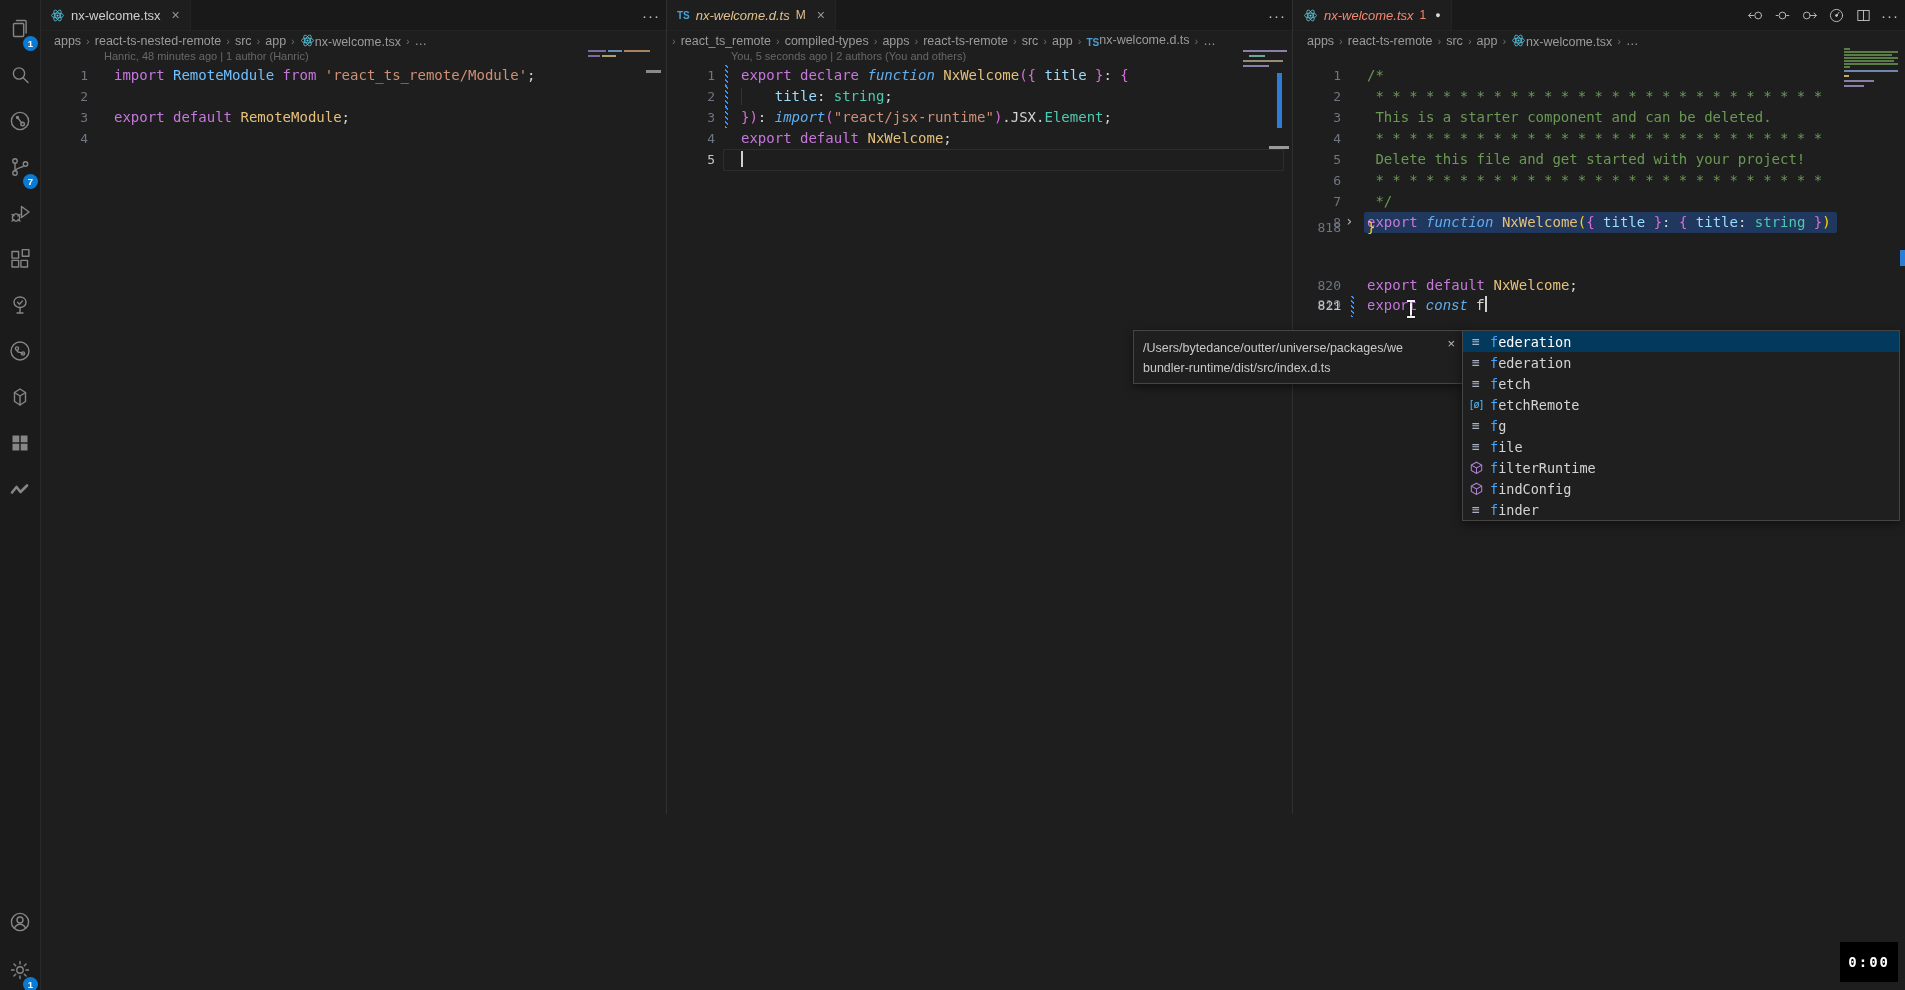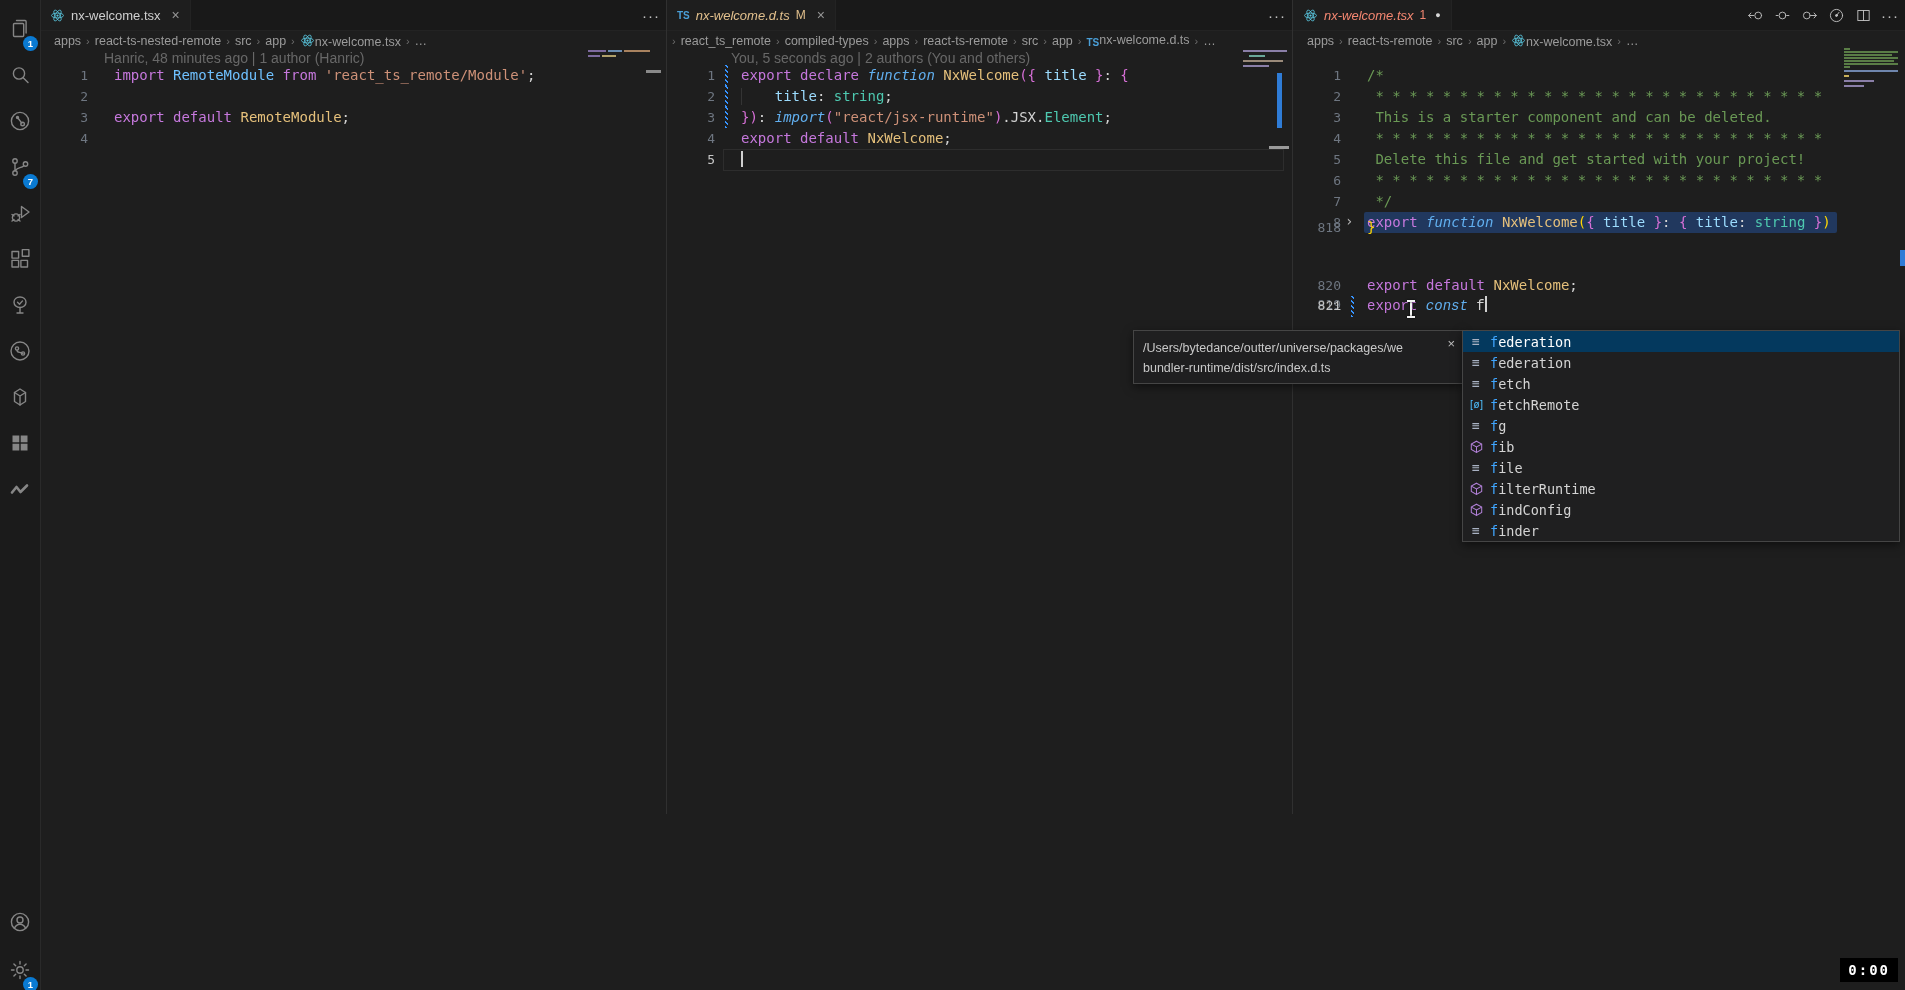--- a/index.html
+++ b/index.html
@@ -21,21 +21,21 @@
   .tab-badge{font-size:12px;} .tab-dirty{font-size:9px;color:#d8d8d8;margin-left:3px;}
   .tab-close{color:#969696;font-size:14px;margin-left:5px;cursor:pointer;}
   .tab-actions{position:absolute;right:6px;top:0;height:30px;display:flex;align-items:center;gap:9px;color:#c2c2c2;}
   .ed-action{display:flex;align-items:center;justify-content:center;width:18px;height:18px;cursor:pointer;font-size:15px;letter-spacing:1px;}
   .ed-action svg{width:17px;height:17px;fill:none;stroke:#c2c2c2;stroke-width:1.3;stroke-linecap:round;}
   .breadcrumb{height:19px;display:flex;align-items:center;font-size:12.5px;color:#9b9b9b;padding-left:14px;gap:4px;white-space:nowrap;overflow:hidden;}
   .breadcrumb.tight{padding-left:4px;}
   .bc{cursor:pointer;} .bc-sep{color:#6d6d6d;font-size:11px;padding:0 1px;}
   .bc-ic{display:inline-flex;vertical-align:-2px;align-items:flex-end;}
   .ts-ic{color:#4a9fd8;font-size:10px;font-weight:700;letter-spacing:0;}
-  .codelens{height:15px;font-size:14px;color:#686868;padding-left:64px;cursor:pointer;white-space:nowrap;}
+  .codelens{height:15px;font-size:11px;color:#686868;padding-left:64px;cursor:pointer;white-space:nowrap;}
   
   .code{position:absolute;top:65px;left:0;right:0;font-family:"DejaVu Sans Mono",monospace;font-size:14px;line-height:21px;}
   .line{position:absolute;left:0;right:0;height:21px;white-space:pre;}
   .ln{position:absolute;left:0;top:0;width:48px;text-align:right;color:#6e7681;font-size:13px;}
   .ln.on{color:#c6c6c6;}
   .toks{position:absolute;left:74px;top:0;}
   .toks.sel{background:var(--linehl);padding:0 6px 0 3px;margin-left:-3px;border-radius:2px;}
   .fold{position:absolute;left:52px;top:-1px;color:#b6b6b6;font-size:14px;cursor:pointer;}
   .hatch{position:absolute;left:58px;top:0;width:3px;height:21px;
     background:repeating-linear-gradient(45deg,var(--hatch) 0 1.5px,transparent 1.5px 3.6px);}
@@ -57,21 +57,21 @@
   .sg-icon.abc{color:#a9b2c3;font-size:13px;}
   .sg-icon.bracket{color:#4fc1ff;font-size:10px;letter-spacing:-1px;}
   .sg-icon svg{width:13px;height:13px;fill:none;stroke:#b180d7;stroke-width:1.1;vertical-align:-1px;}
   .match{color:var(--match);}
   
   #docpopup{position:absolute;left:1133px;top:330px;width:330px;height:54px;background:#1f1f20;border:1px solid #454545;
     box-sizing:border-box;font-size:12.5px;color:#c9c9c9;padding:7px 9px;line-height:20px;z-index:20;box-shadow:0 3px 9px rgba(0,0,0,.5);white-space:nowrap;overflow:hidden;}
   #docpopup .x{position:absolute;right:7px;top:3px;color:#bdbdbd;font-size:13px;cursor:pointer;}
   
   #timer{position:absolute;right:7px;bottom:8px;background:#000;color:#fff;font-family:"DejaVu Sans Mono",monospace;
-    font-size:14px;font-weight:700;padding:4px 8px;letter-spacing:2px;z-index:30;}
+    font-size:14px;font-weight:700;padding:12px 8px;letter-spacing:2px;z-index:30;}
   #mouse{position:absolute;left:1410px;top:301px;width:2px;height:16px;background:#f2f2f2;z-index:40;
     box-shadow:0 0 2px rgba(0,0,0,.9);}
   #mouse:before,#mouse:after{content:"";position:absolute;left:-3px;width:8px;height:2px;background:#f2f2f2;box-shadow:0 0 2px rgba(0,0,0,.9);}
   #mouse:before{top:-1px;} #mouse:after{bottom:-1px;}
 </style>
 </head>
 <body>
 
 <div id="activitybar">
     <div class="ab-item" style="top: 10px;">
@@ -401,27 +401,20 @@
     </div>
     <div class="sg-row">
       <span class="sg-icon bracket">[ø]</span>
       <span><span class="match">f</span><span>etchRemote</span></span>
     </div>
     <div class="sg-row">
       <span class="sg-icon abc">≡</span>
       <span><span class="match">f</span><span>g</span></span>
     </div>
     <div class="sg-row">
-      <span class="sg-icon cube"><svg viewBox="0 0 14 14">
-          <path d="M7 1.3 12.6 4.4v5.9L7 13.4 1.4 10.3V4.4z"></path>
-          <path d="M1.4 4.4 7 7.5l5.6-3.1M7 7.5v5.9"></path>
-        </svg></span>
-      <span><span class="match">f</span><span>ib</span></span>
-    </div>
-    <div class="sg-row">
       <span class="sg-icon abc">≡</span>
       <span><span class="match">f</span><span>ile</span></span>
     </div>
     <div class="sg-row">
       <span class="sg-icon cube"><svg viewBox="0 0 14 14">
           <path d="M7 1.3 12.6 4.4v5.9L7 13.4 1.4 10.3V4.4z"></path>
           <path d="M1.4 4.4 7 7.5l5.6-3.1M7 7.5v5.9"></path>
         </svg></span>
       <span><span class="match">f</span><span>ilterRuntime</span></span>
     </div>

